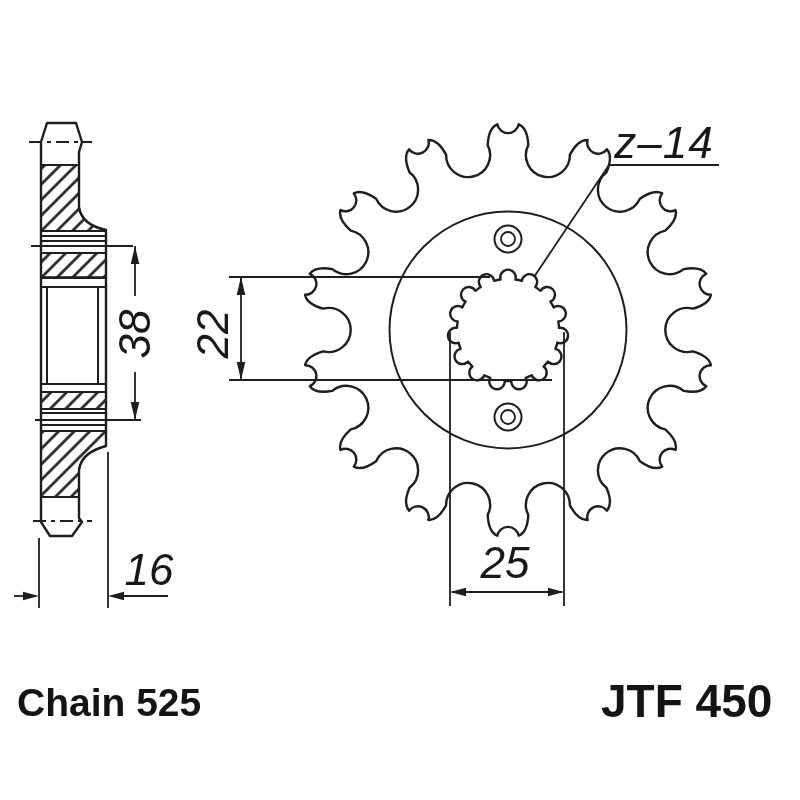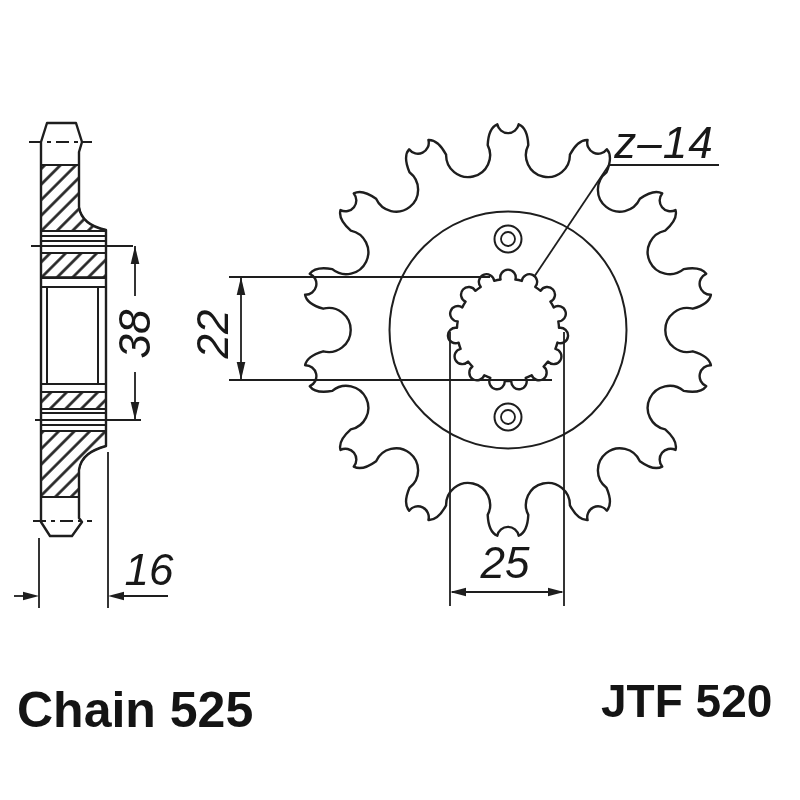--- a/index.html
+++ b/index.html
@@ -8,21 +8,21 @@
   svg{position:absolute;left:0;top:0;}
   .ln{stroke:#1e1e1e;stroke-width:2;fill:none;stroke-linecap:butt;}
   .outline{stroke:#1e1e1e;stroke-width:2.4;fill:#ffffff;stroke-linejoin:round;}
   .hatched{stroke:#1e1e1e;stroke-width:1.6;}
   .thin{stroke-width:1.8;}
   .dash{stroke-dasharray:13 5 4 5;}
   .arr{fill:#1e1e1e;stroke:none;}
   .dimtext{font:italic 44px "Liberation Sans",sans-serif;fill:#181818;}
   .teethtext{font:italic 44px "Liberation Sans",sans-serif;fill:#181818;letter-spacing:1px;}
   .big-label{position:absolute;font-weight:bold;color:#141414;white-space:nowrap;}
-  #chain-label{left:17px;top:681px;font-size:50px;text-align:right;}
+  #chain-label{left:17px;top:681px;font-size:39px;text-align:right;}
   #part-label{left:601px;top:674px;font-size:46px;}
 </style>
 </head>
 <body>
 
 <div id="stage">
 
   <svg width="800" height="800" viewBox="0 0 800 800">
     <defs>
       <pattern id="hatch" patternUnits="userSpaceOnUse" width="11" height="11" patternTransform="rotate(-45)">
@@ -109,14 +109,14 @@
     </g>
 
     <g>
       <line class="ln thin" x1="609" y1="165" x2="719" y2="165"></line>
       <line class="ln thin" x1="609" y1="165" x2="534" y2="277"></line>
       <text class="teethtext" x="664" y="158" text-anchor="middle">z–14</text>
     </g>
   </svg>
 
   <div id="chain-label" class="big-label">Chain 525</div>
-  <div id="part-label" class="big-label">JTF 520</div>
+  <div id="part-label" class="big-label">JTF 450</div>
 </div>
 
 </body></html>

